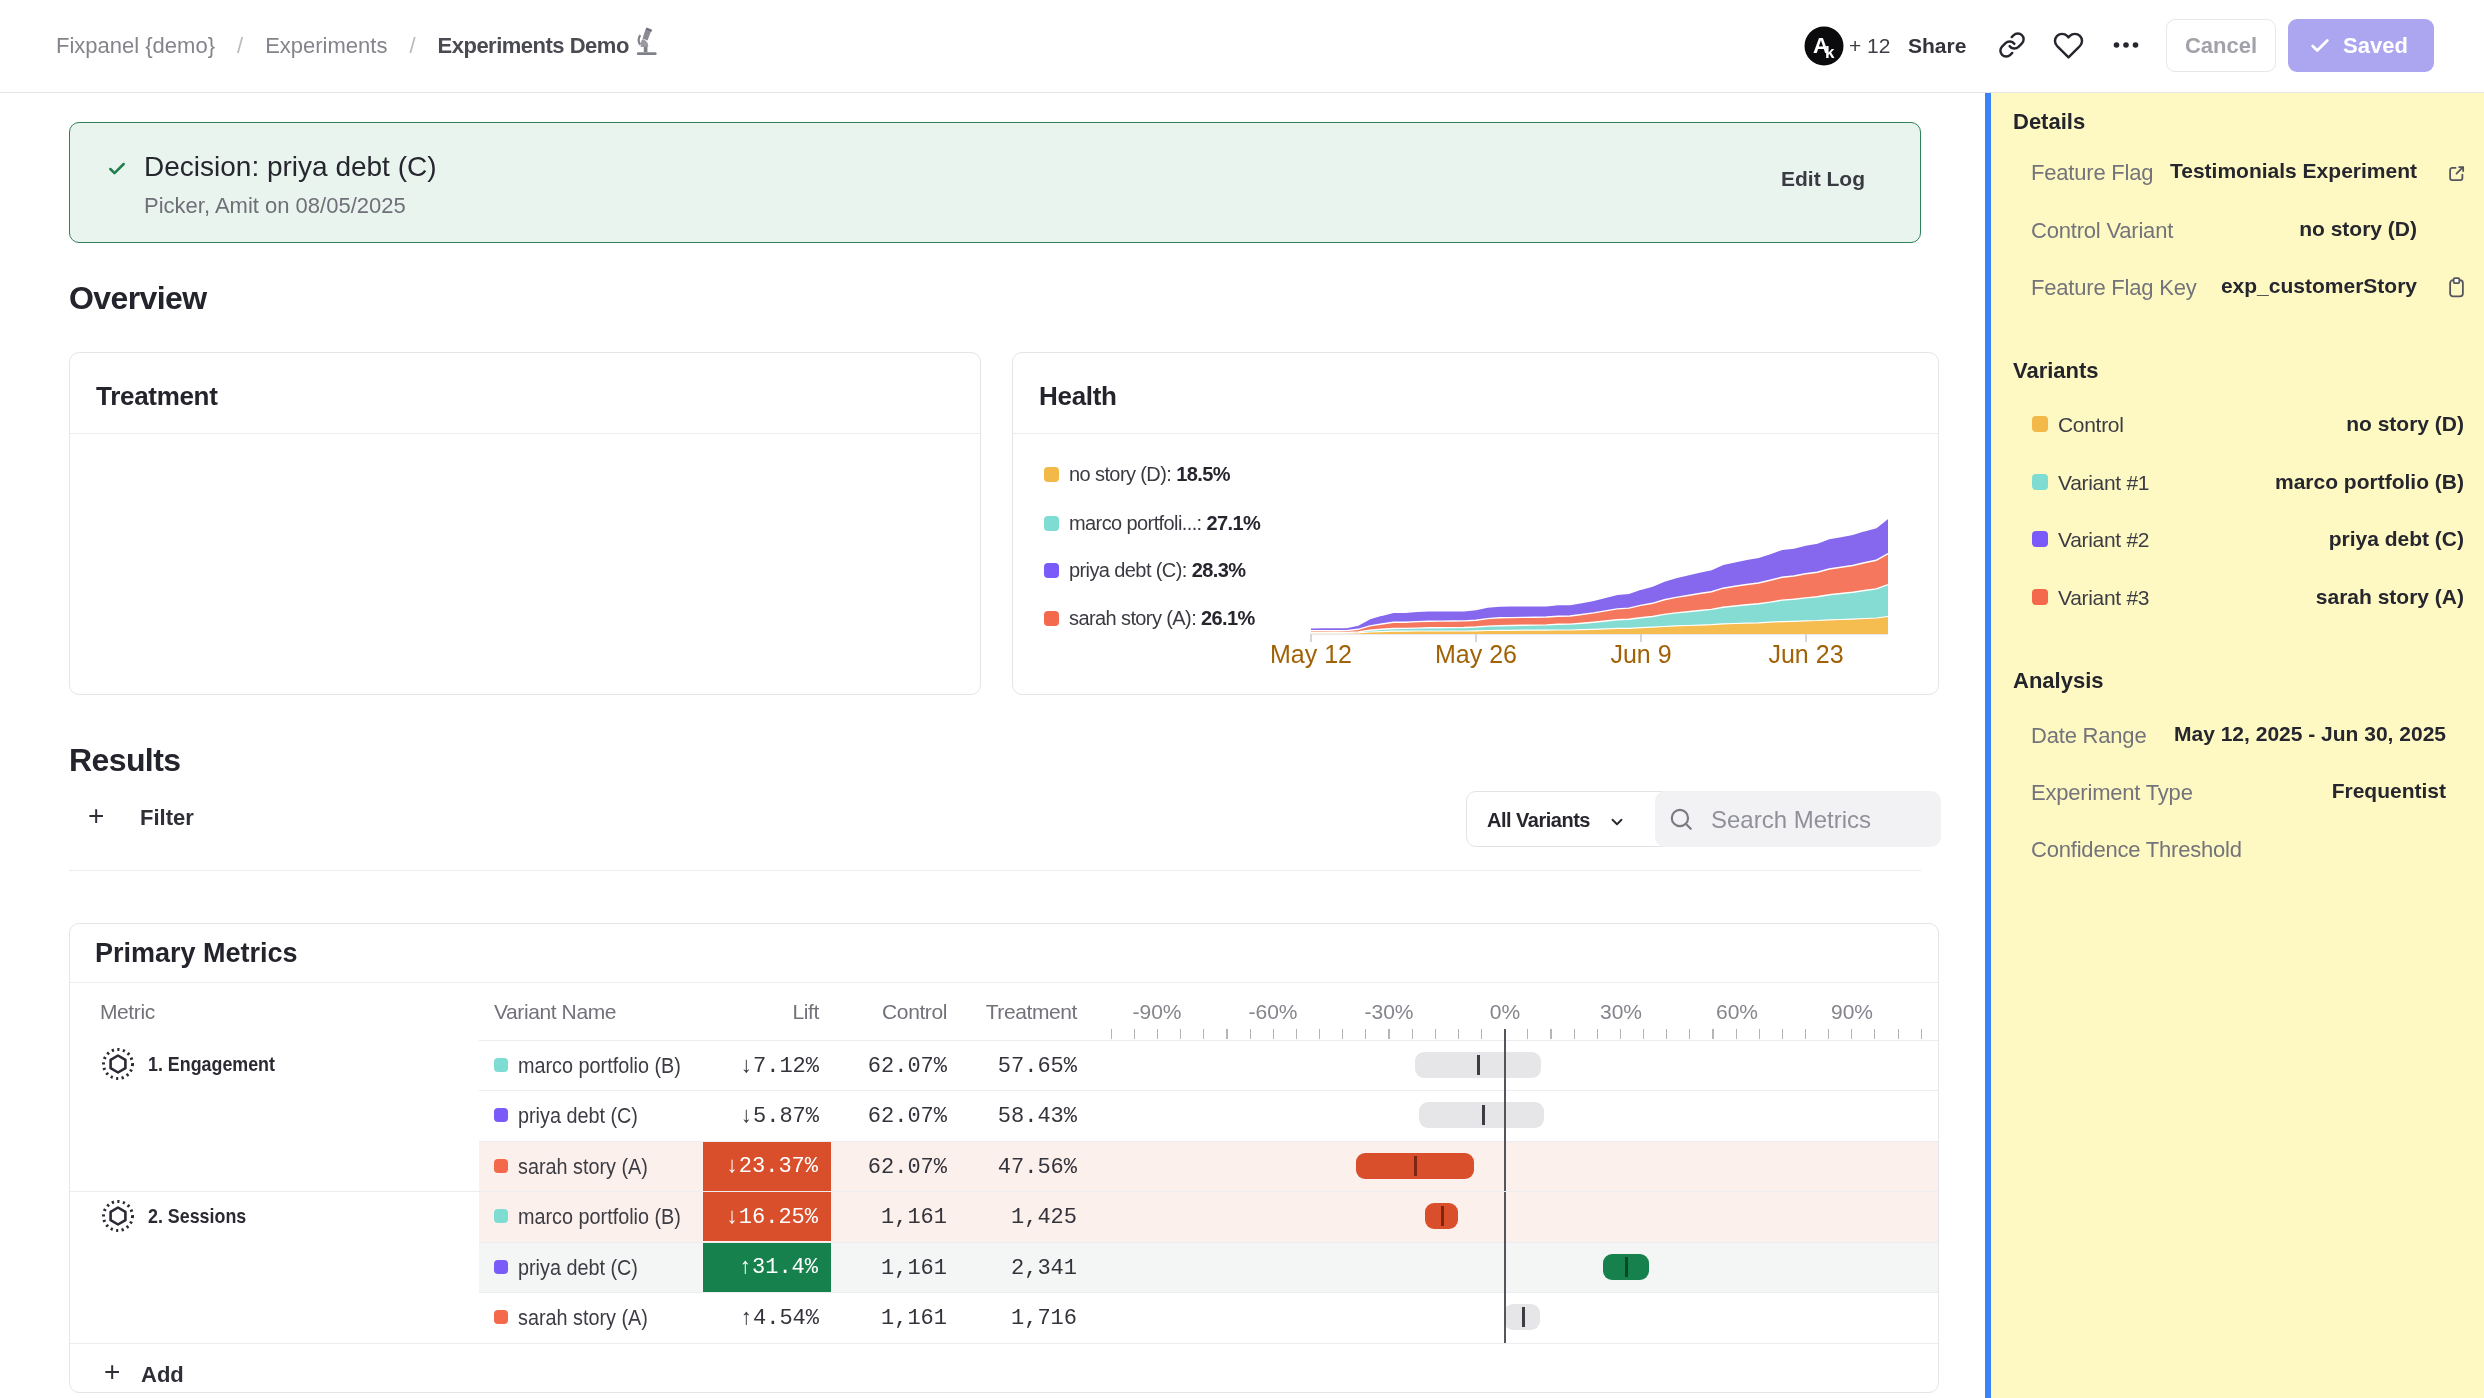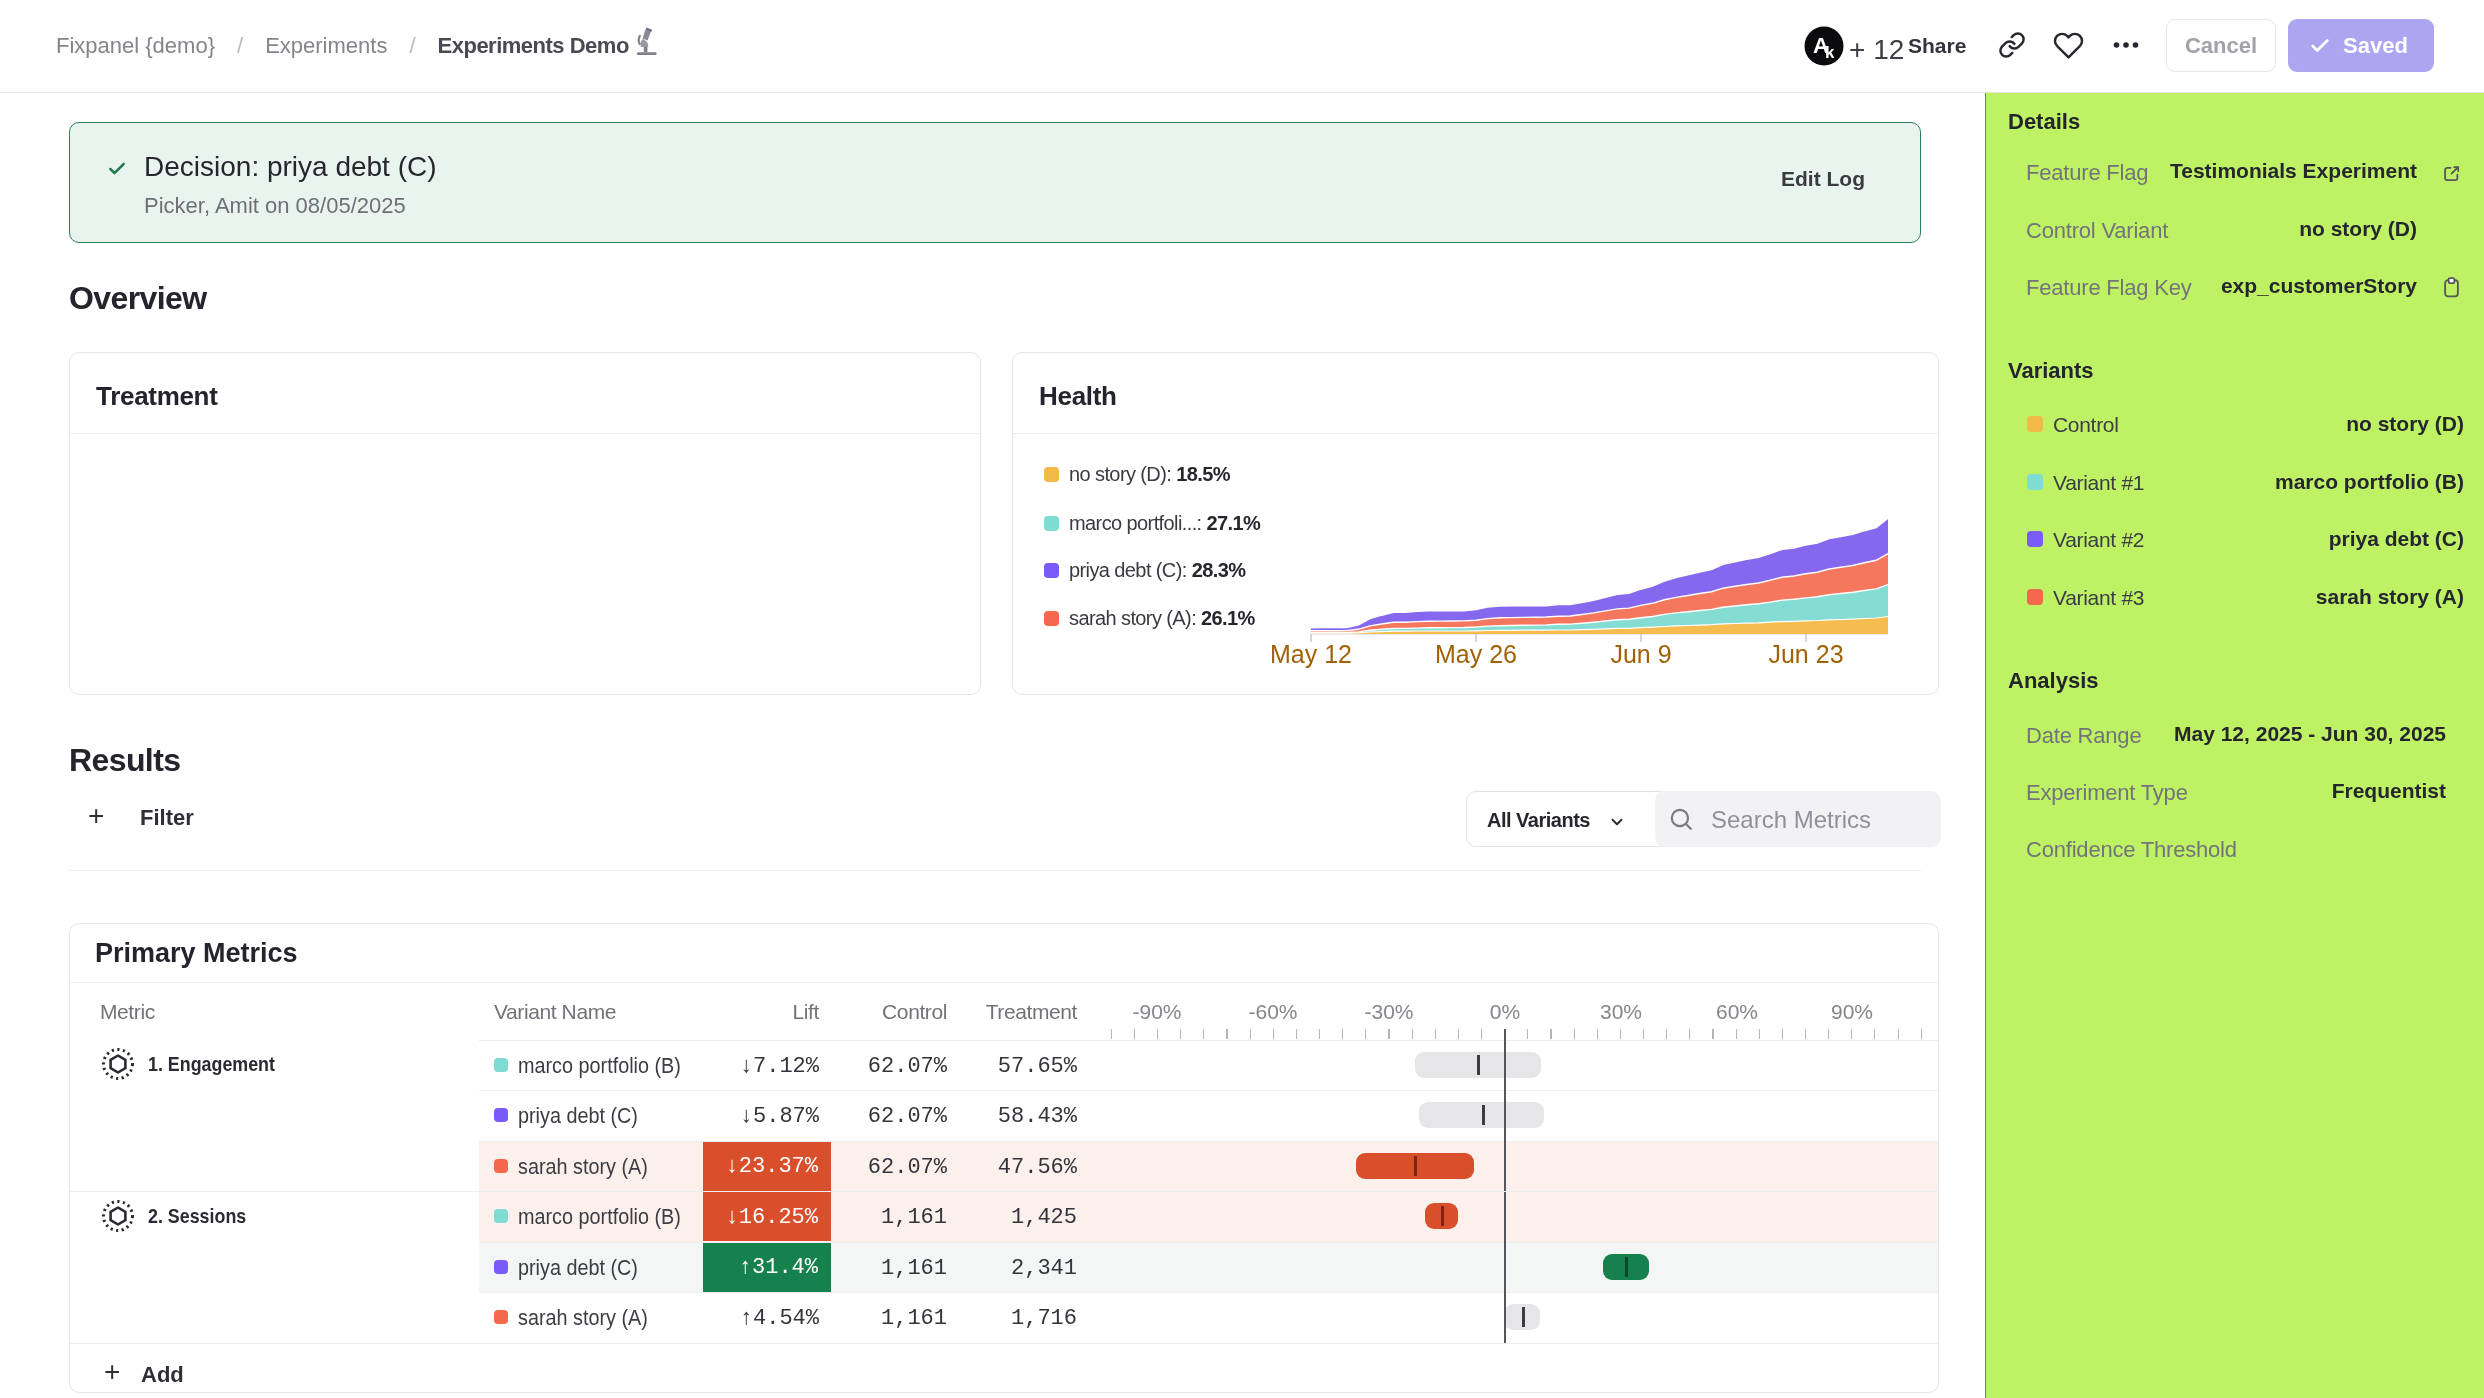--- a/index.html
+++ b/index.html
@@ -5,21 +5,21 @@
 .a{position:absolute}
 svg{display:block}
 
 .topbar{position:absolute;left:0;top:0;width:2484px;height:93px;border-bottom:1px solid #E5E5E9;background:#fff}
 .crumb{position:absolute;left:56px;top:33px;font-size:22px;color:#84848C;white-space:nowrap}
 .crumb .sep{color:#B9B9BF;margin:0 22px}
 .crumb .cur{color:#4A4A52;font-weight:bold;letter-spacing:-0.5px}
 .btn-cancel{position:absolute;left:2166px;top:19px;width:110px;height:53px;border:1px solid #E7E7EA;border-radius:9px;color:#A2A2AA;font-size:22px;font-weight:bold;text-align:center;line-height:51px}
 .btn-saved{position:absolute;left:2288px;top:19px;width:146px;height:53px;background:#ACA5F0;border-radius:9px;color:#fff;font-size:22px;font-weight:bold}
 .share{position:absolute;left:1908px;top:34px;font-size:21px;font-weight:bold;color:#33333B}
-.plus12{position:absolute;left:1849px;top:34px;font-size:28px;color:#3E3E46}
+.plus12{position:absolute;left:1849px;top:34px;font-size:21px;color:#3E3E46}
 
 .banner{position:absolute;left:69px;top:122px;width:1852px;height:121px;background:#EAF4EF;border:1.5px solid #2F8158;border-radius:10px}
 .banner .t{position:absolute;left:74px;top:28px;font-size:28px;font-weight:normal;color:#26262E}
 .banner .s{position:absolute;left:74px;top:70px;font-size:22px;color:#6F6F78}
 .banner .el{position:absolute;right:55px;top:44px;font-size:21px;font-weight:bold;color:#3A3A42}
 .h1{position:absolute;left:69px;font-size:32px;font-weight:bold;color:#24242C;letter-spacing:-0.6px}
 
 .card{position:absolute;background:#fff;border:1px solid #E5E5E9;border-radius:10px}
 .cardtitle{position:absolute;left:26px;font-size:26px;font-weight:bold;color:#24242C;letter-spacing:-0.3px}
 
@@ -43,21 +43,21 @@
 .lift{left:703px;width:116px;text-align:right}
 .ctl{left:807px;width:140px;text-align:right}
 .trt{left:937px;width:140px;text-align:right}
 .chip{position:absolute;left:703px;width:128px}
 .chip span{position:absolute;right:13px;top:50%;transform:translateY(-50%);font-family:"Liberation Mono",monospace;font-size:22px;color:#fff}
 .bar{position:absolute;height:26px;border-radius:9px}
 .btk{position:absolute;width:3px;height:20px}
 .gline{position:absolute;left:70px;width:1868px;height:1px;background:#EDEDF0}
 .mlabel{position:absolute;font-size:21px;font-weight:bold;color:#2A2A32;white-space:nowrap;transform:scaleX(0.85);transform-origin:0 50%}
 
-.sb{position:absolute;left:1985px;top:93px;width:499px;height:1305px;border-left:1px solid #3b82f6;background:#bef264}
+.sb{position:absolute;left:1985px;top:93px;width:499px;height:1305px;border-left:6px solid #3b82f6;background:#fef9c3}
 .sbh{position:absolute;left:22px;font-size:22px;font-weight:bold;color:#24242C}
 .sbl{position:absolute;left:40px;font-size:22px;color:#73737B;white-space:nowrap;letter-spacing:-0.2px}
 .sbv{position:absolute;font-size:21px;font-weight:bold;color:#26262E;white-space:nowrap;text-align:right}
 .vsw{position:absolute;left:41px;width:16px;height:16px;border-radius:4px}
 .vlb{position:absolute;left:67px;font-size:21px;color:#3C3C44;white-space:nowrap;letter-spacing:-0.3px}
 </style></head><body>
 
 <div class="topbar">
 <div class="crumb">Fixpanel {demo}<span class="sep">/</span><span>Experiments</span><span class="sep">/</span><span class="cur">Experiments Demo</span></div>
 <svg class="a" style="left:634px;top:26px" width="26" height="30" viewBox="0 0 24 28">

